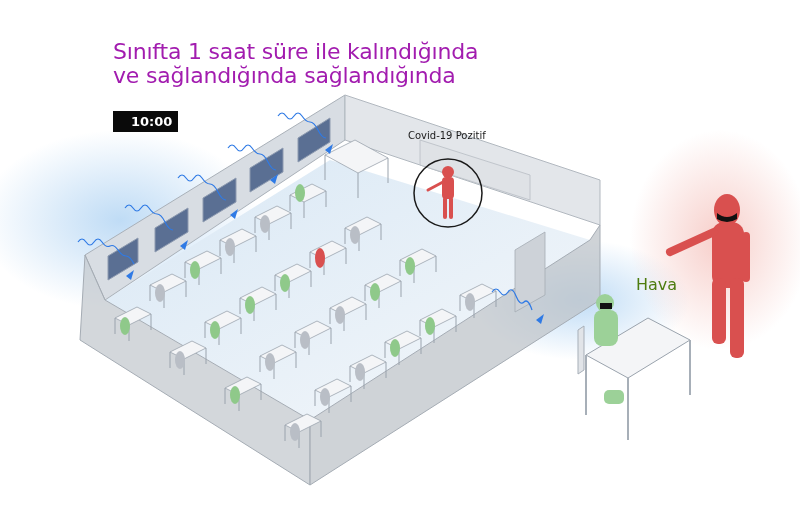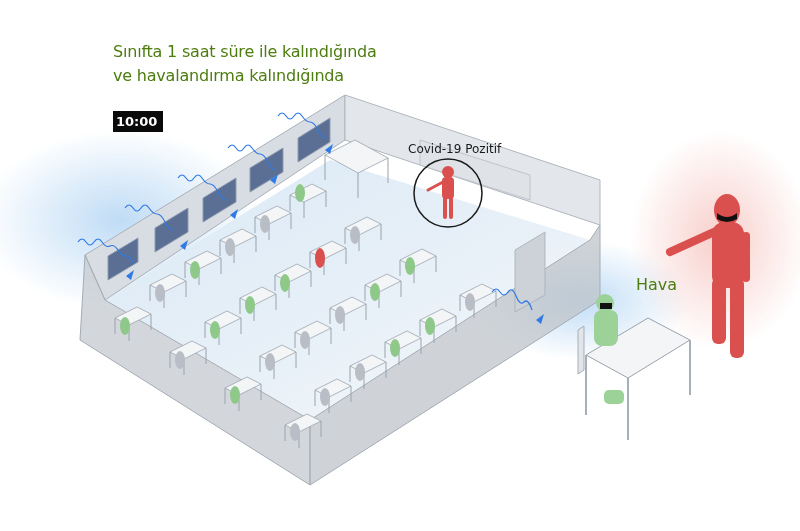--- a/index.html
+++ b/index.html
@@ -1,19 +1,19 @@
 <!DOCTYPE html>
 <html><head>
 <meta charset="utf-8">
 <style>
   html,body{margin:0;padding:0;background:#fff;}
   body{width:800px;height:531px;position:relative;overflow:hidden;font-family:"DejaVu Sans","Liberation Sans",sans-serif;}
-  .title{position:absolute;left:113px;top:40px;font-size:16px;line-height:24px;color:#4d7c0f;letter-spacing:-0.2px;}
-  .time{position:absolute;left:113px;top:111px;background:#0a0a0a;color:#fff;font-size:13px;font-weight:bold;padding:3px 6px 3px 3px;}
-  .covid-label{position:absolute;left:408px;top:142px;font-size:12px;color:#1a1a1a;}
+  .title{position:absolute;left:113px;top:40px;font-size:22px;line-height:24px;color:#a21caf;letter-spacing:-0.2px;}
+  .time{position:absolute;left:113px;top:111px;background:#0a0a0a;color:#fff;font-size:13px;font-weight:bold;padding:3px 6px 3px 18px;}
+  .covid-label{position:absolute;left:408px;top:130px;font-size:10px;color:#1a1a1a;}
   .hava{position:absolute;left:636px;top:275px;font-size:16px;color:#4d7c0f;}
   svg{position:absolute;left:0;top:0;}
 </style>
 </head>
 <body>
 
 <svg width="800" height="531" viewBox="0 0 800 531">
   <defs>
     <radialGradient id="blueGlow" cx="50%" cy="50%" r="50%">
       <stop offset="0%" stop-color="#bcdaf5" stop-opacity="0.95"></stop>
@@ -169,17 +169,17 @@
     <rect x="712" y="278" width="14" height="66" rx="6"></rect>
     <rect x="730" y="278" width="14" height="80" rx="6"></rect>
     <path d="M714,232 L670,252" stroke="#d9504f" stroke-width="8" stroke-linecap="round"></path>
     <rect x="742" y="232" width="8" height="50" rx="4"></rect>
     <path d="M717,213 q10,8 20,0 l0,6 q-10,6 -20,0z" fill="#111"></path>
   </g>
 </svg>
 
 <div class="title">
   <div>Sınıfta 1 saat süre ile kalındığında</div>
-  <div>ve havalandırma kalındığında</div>
+  <div>ve sağlandığında sağlandığında</div>
 </div>
 <div class="time">10:00</div>
 <div class="covid-label">Covid-19 Pozitif</div>
 <div class="hava">Hava</div>
 
 </body></html>

